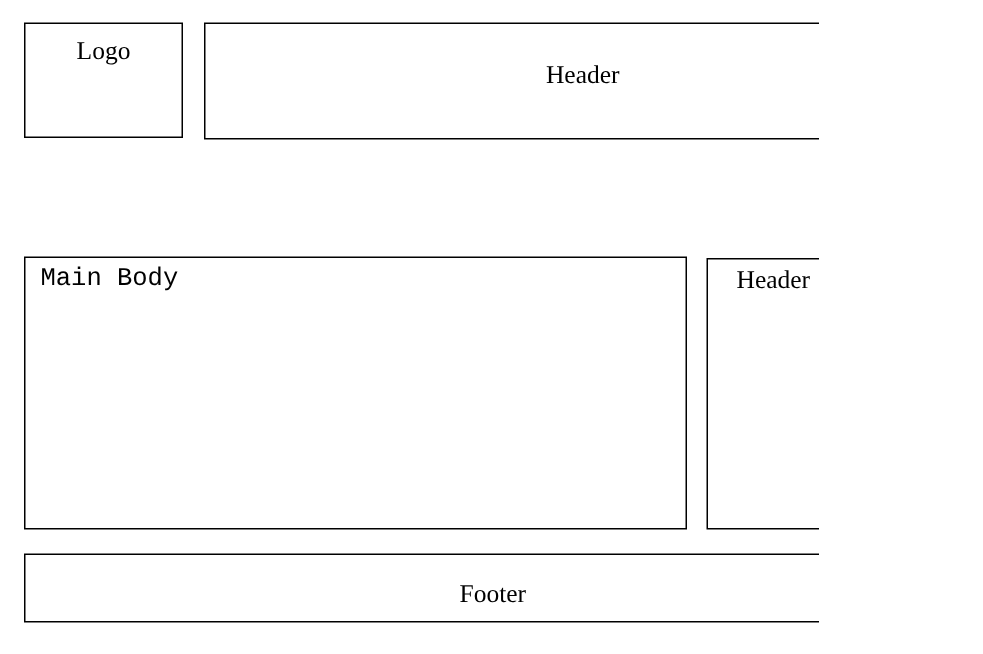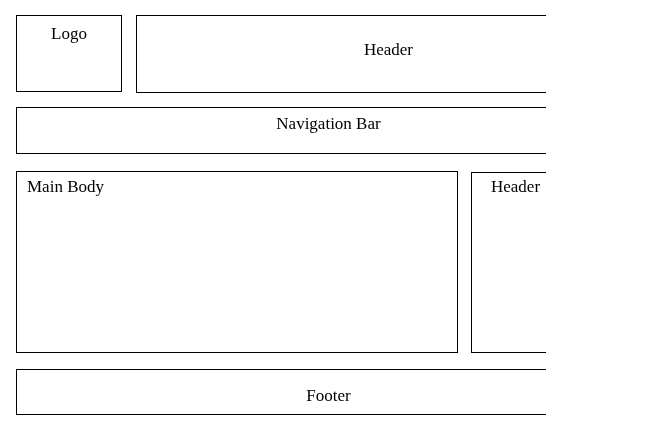--- a/index.html
+++ b/index.html
@@ -26,40 +26,37 @@
   .label {
     display: block;
     white-space: nowrap;
   }
   .center { text-align: center; }
   .left   { text-align: left; }
 
   #logo-box   { left: 16px;  top: 15px;  width: 106px; height: 77px;  padding-top: 8px; }
   #header-box { left: 136px; top: 15px;  width: 505px; height: 78px;  padding-top: 24px; }
   #nav-box    { left: 16px;  top: 107px; width: 625px; height: 47px;  padding-top: 6px; }
-  #main-box   { left: 16px;  top: 171px; width: 442px; height: 182px; padding-top: 5px; padding-left: 10px; }
+  #main-box   { left: 16px;  top: 171px; width: 442px; height: 182px; padding-top: 5px; padding-left: 10px; font-family: Liberation Mono, monospace; }
   #side-box   { left: 471px; top: 172px; width: 170px; height: 181px; padding-top: 4px; padding-left: 19px; }
   #footer-box { left: 16px;  top: 369px; width: 625px; height: 46px;  padding-top: 16px; }
 </style>
 </head>
 <body>
 
 <div class="page">
 
   <div class="box center" id="logo-box">
     <span class="label">Logo</span>
   </div>
 
   <div class="box center" id="header-box">
     <span class="label">Header</span>
   </div>
 
-  <div class="box center" id="nav-box">
-    <span class="label">Navigation Bar</span>
-  </div>
 
   <div class="box left" id="main-box">
     <span class="label">Main Body</span>
   </div>
 
   <div class="box left" id="side-box">
     <span class="label">Header</span>
   </div>
 
   <div class="box center" id="footer-box">

